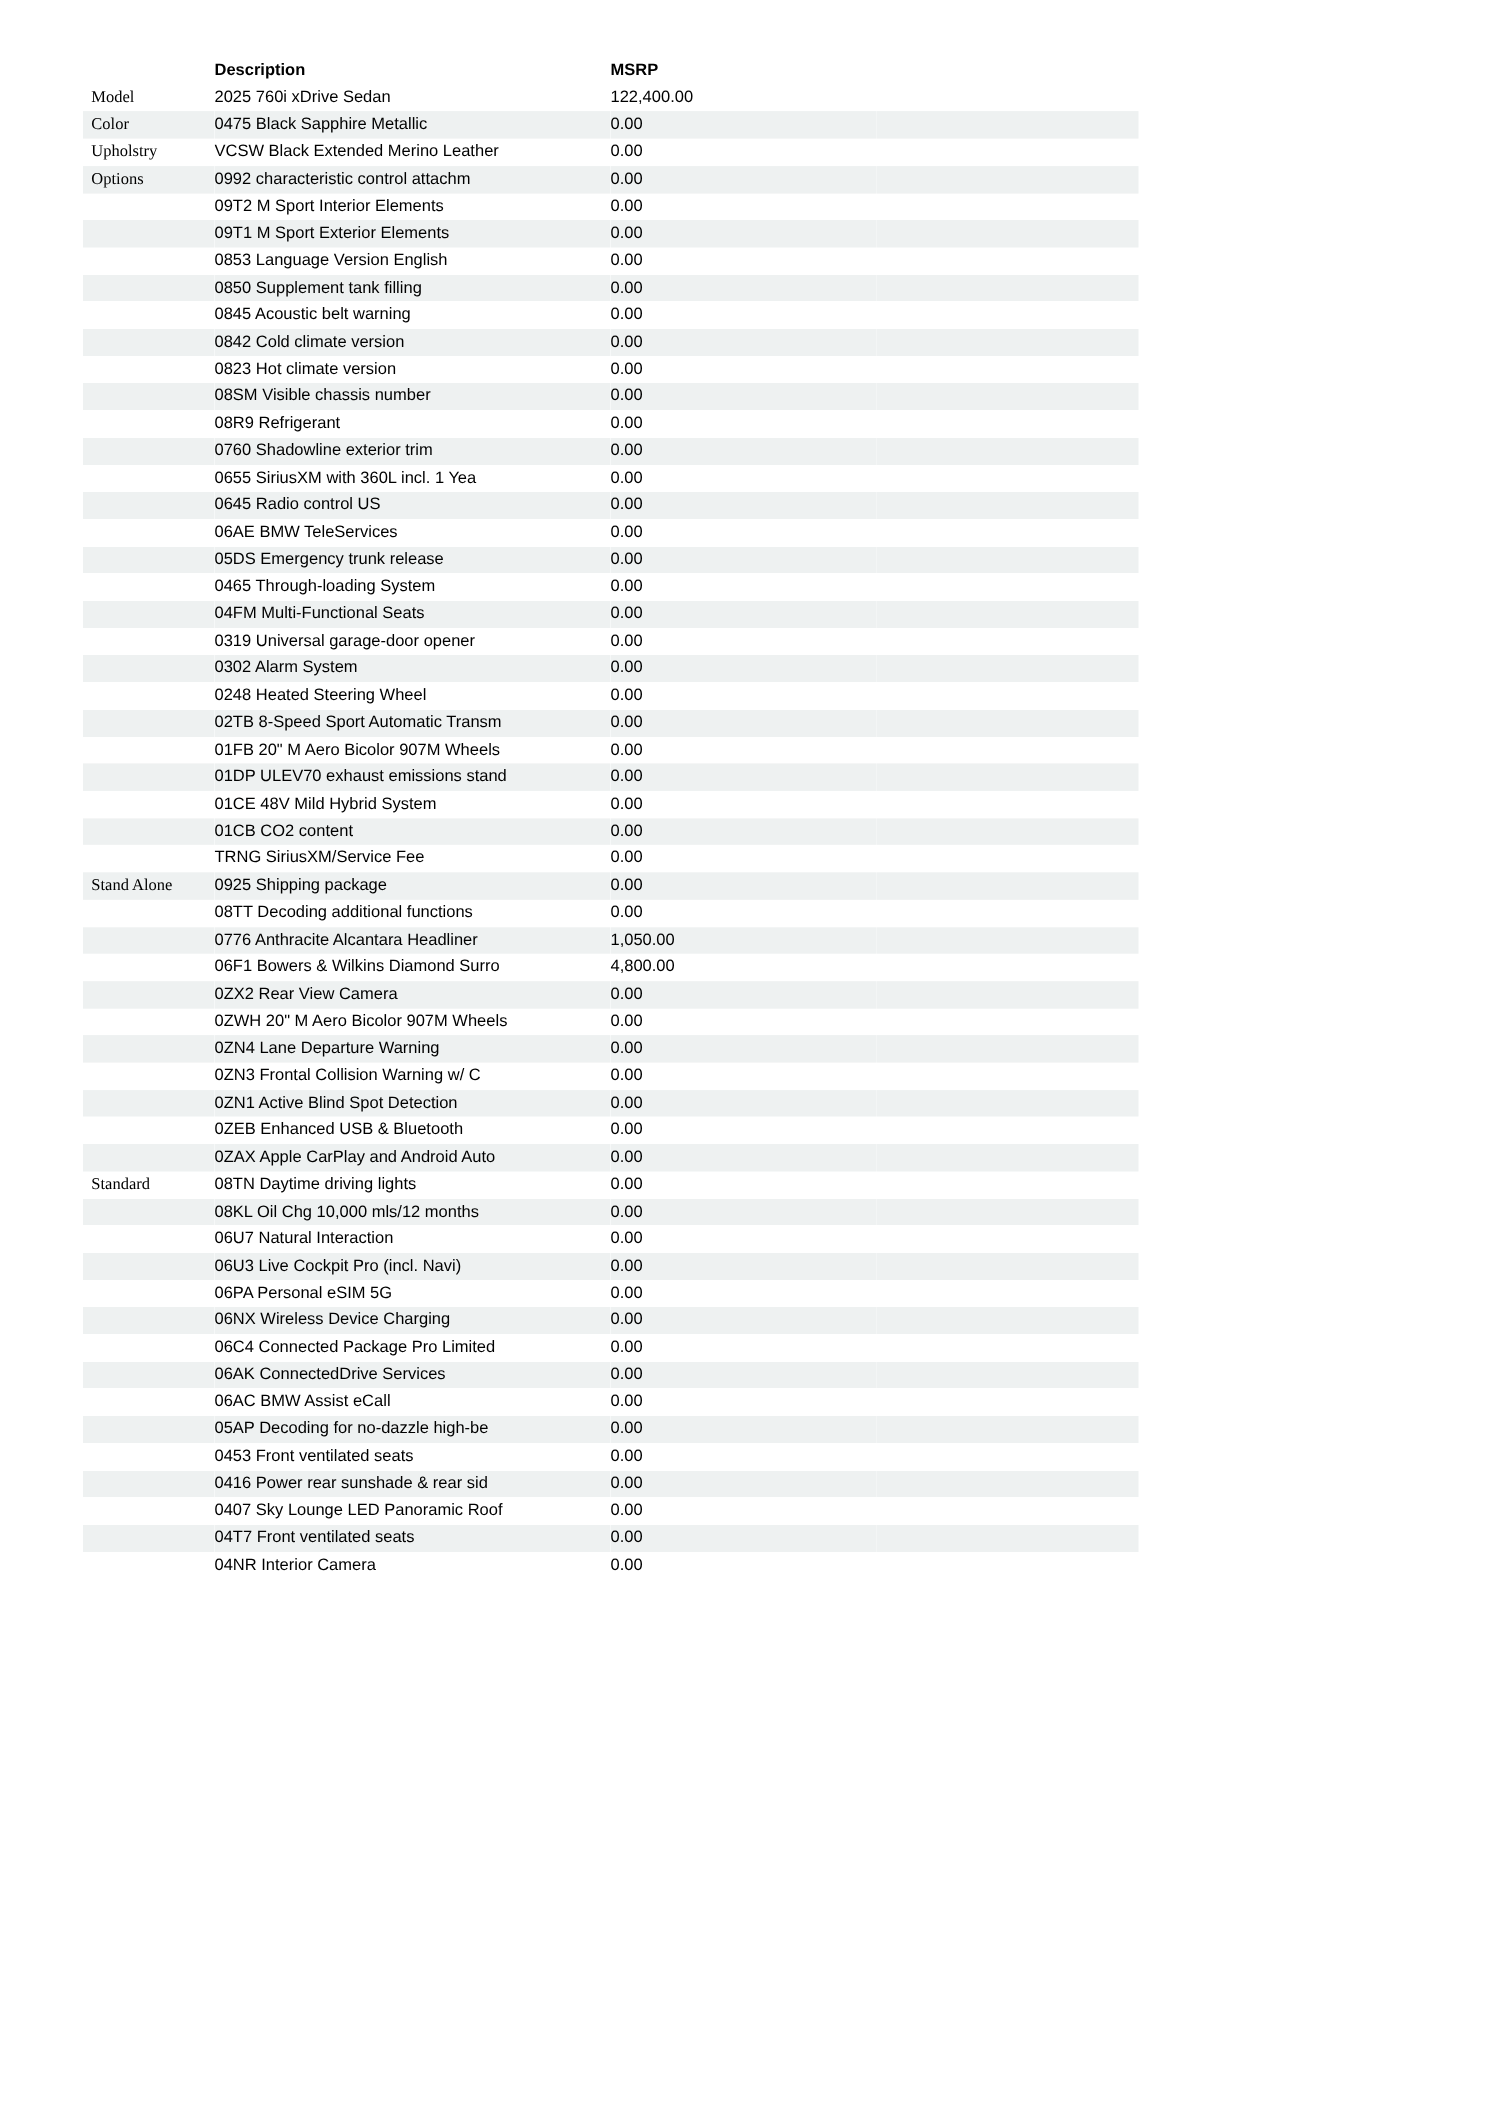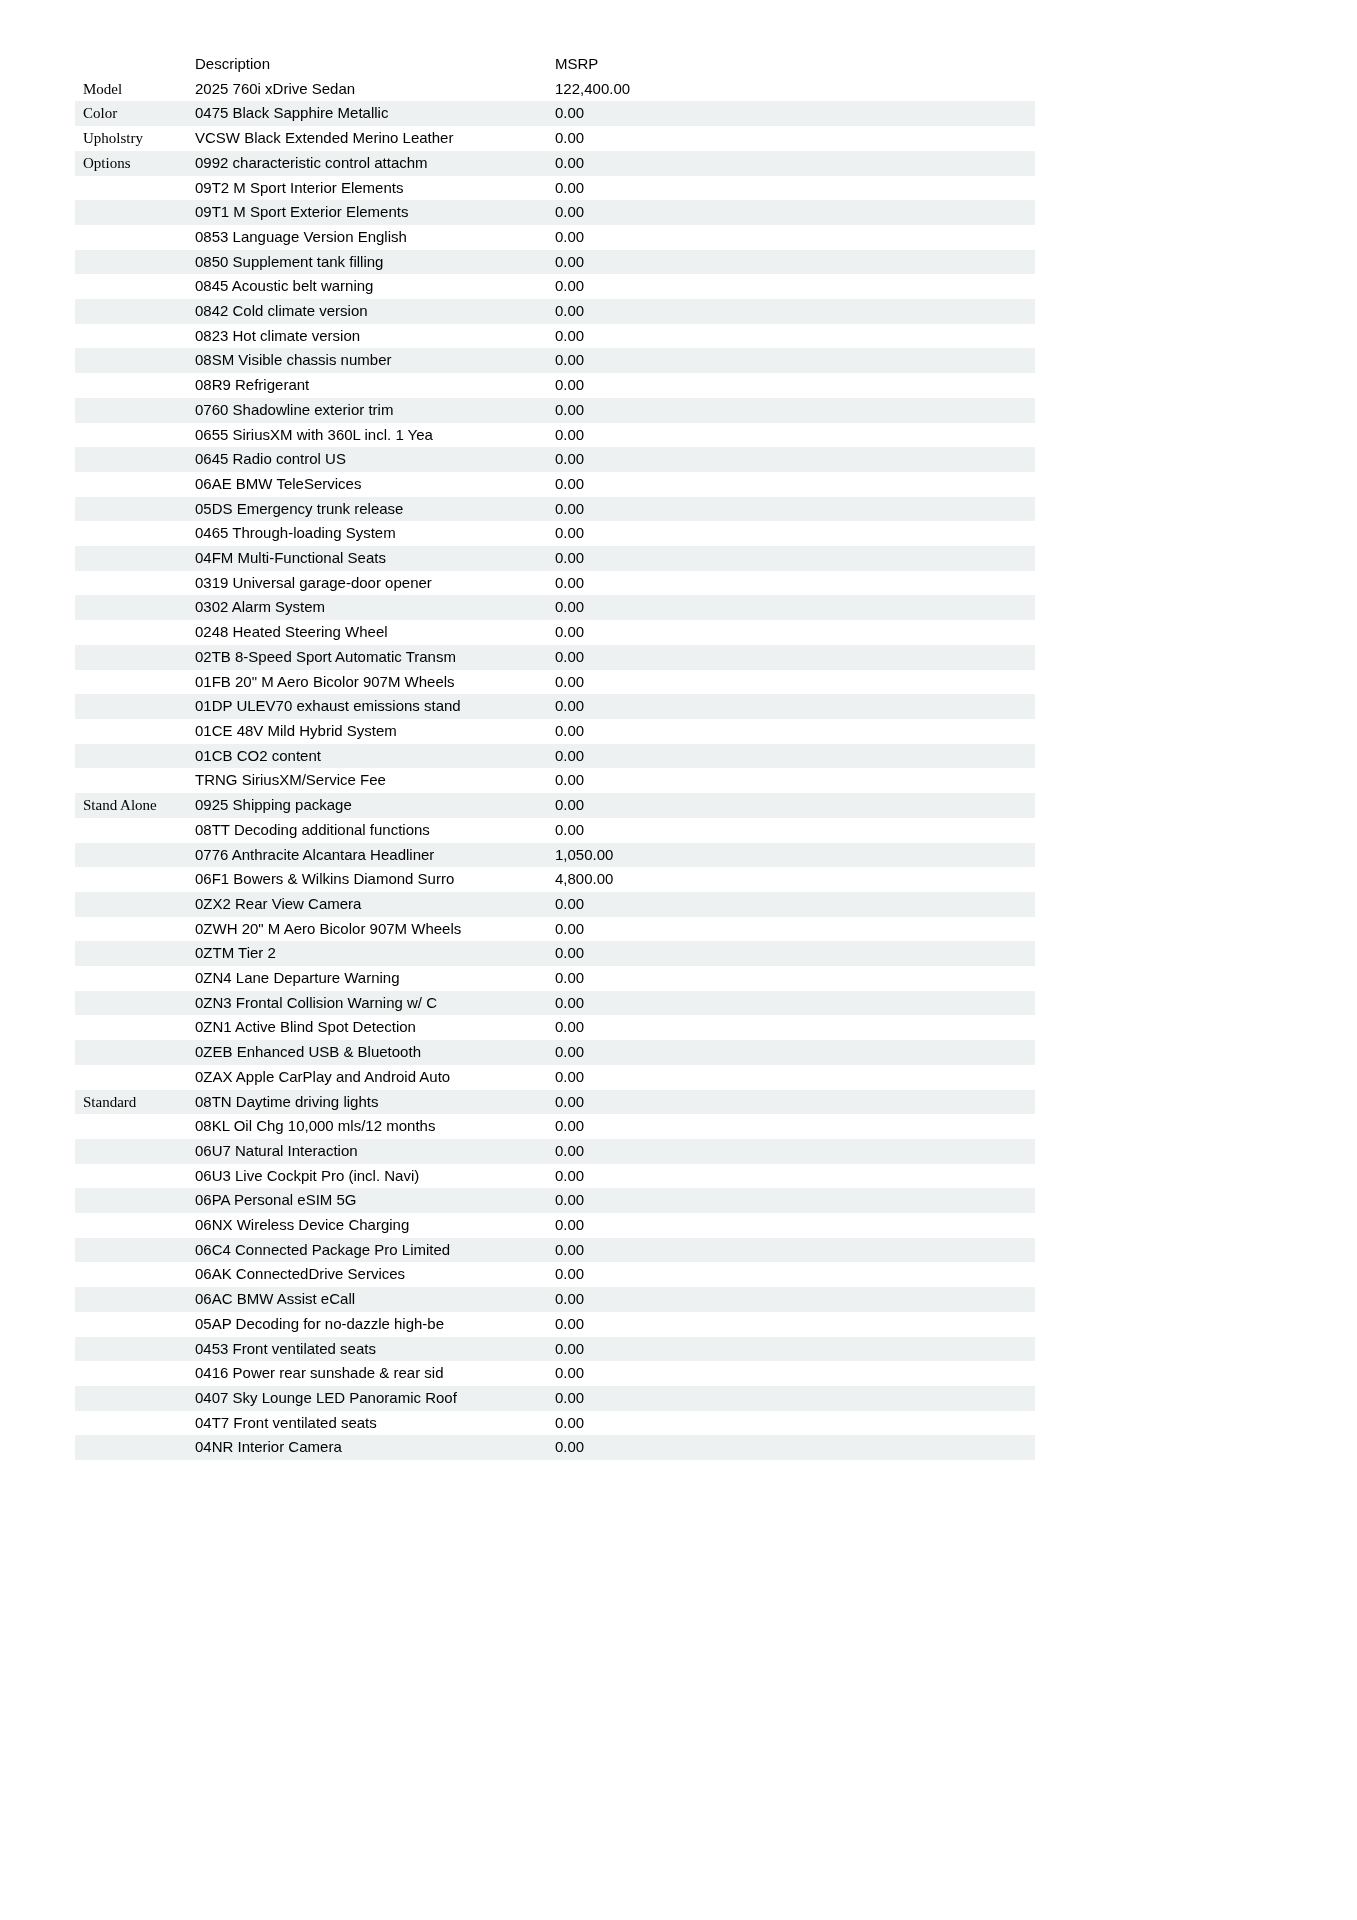--- a/index.html
+++ b/index.html
@@ -25,21 +25,21 @@
     font-size: 15px;
     line-height: 24.7px;
     vertical-align: middle;
     white-space: nowrap;
     overflow: hidden;
     padding: 0;
   }
   td.cat  { padding-left: 8px; font-family: Liberation Serif, serif; }
   td.desc { padding-left: 0; }
   td.msrp { text-align: left; }
-  .bold   { font-weight: normal; margin-left: 31px; }
+  .bold   { font-weight: bold; margin-left: 31px; }
   tbody tr:nth-child(even) { background: #eef1f1; }
 </style>
 </head>
 <body>
 
 <div class="page">
   <table class="options">
     <colgroup>
       <col style="width:120px">
       <col style="width:360px">
@@ -260,26 +260,20 @@
           <td class="pad"></td>
         </tr>
         <tr>
           <td class="cat"></td>
           <td class="desc">0ZWH 20" M Aero Bicolor 907M Wheels</td>
           <td class="msrp">0.00</td>
           <td class="pad"></td>
         </tr>
         <tr>
           <td class="cat"></td>
-          <td class="desc">0ZTM Tier 2</td>
-          <td class="msrp">0.00</td>
-          <td class="pad"></td>
-        </tr>
-        <tr>
-          <td class="cat"></td>
           <td class="desc">0ZN4 Lane Departure Warning</td>
           <td class="msrp">0.00</td>
           <td class="pad"></td>
         </tr>
         <tr>
           <td class="cat"></td>
           <td class="desc">0ZN3 Frontal Collision Warning w/ C</td>
           <td class="msrp">0.00</td>
           <td class="pad"></td>
         </tr>

